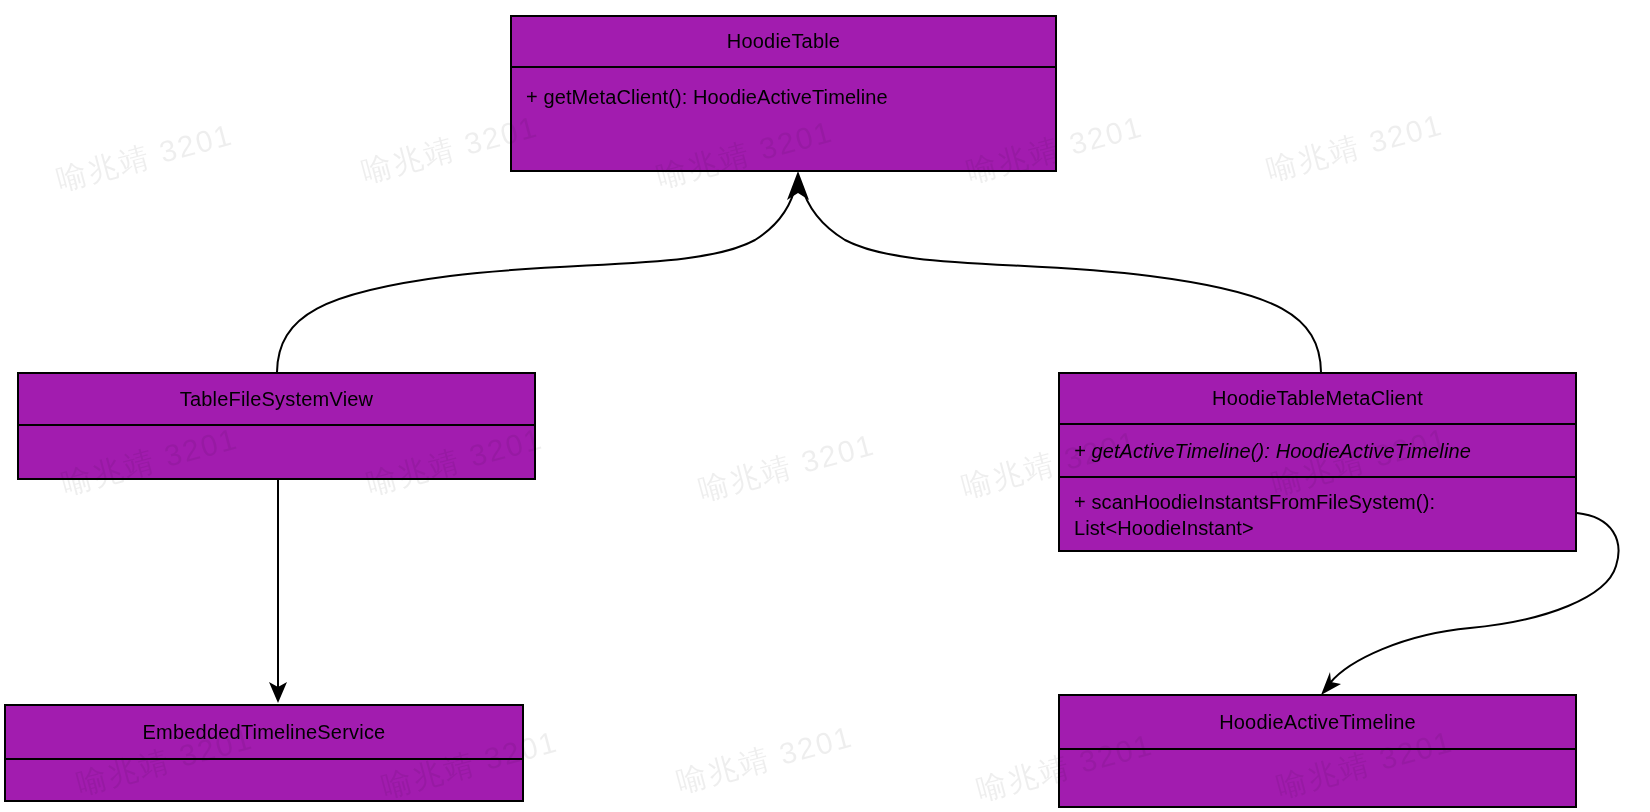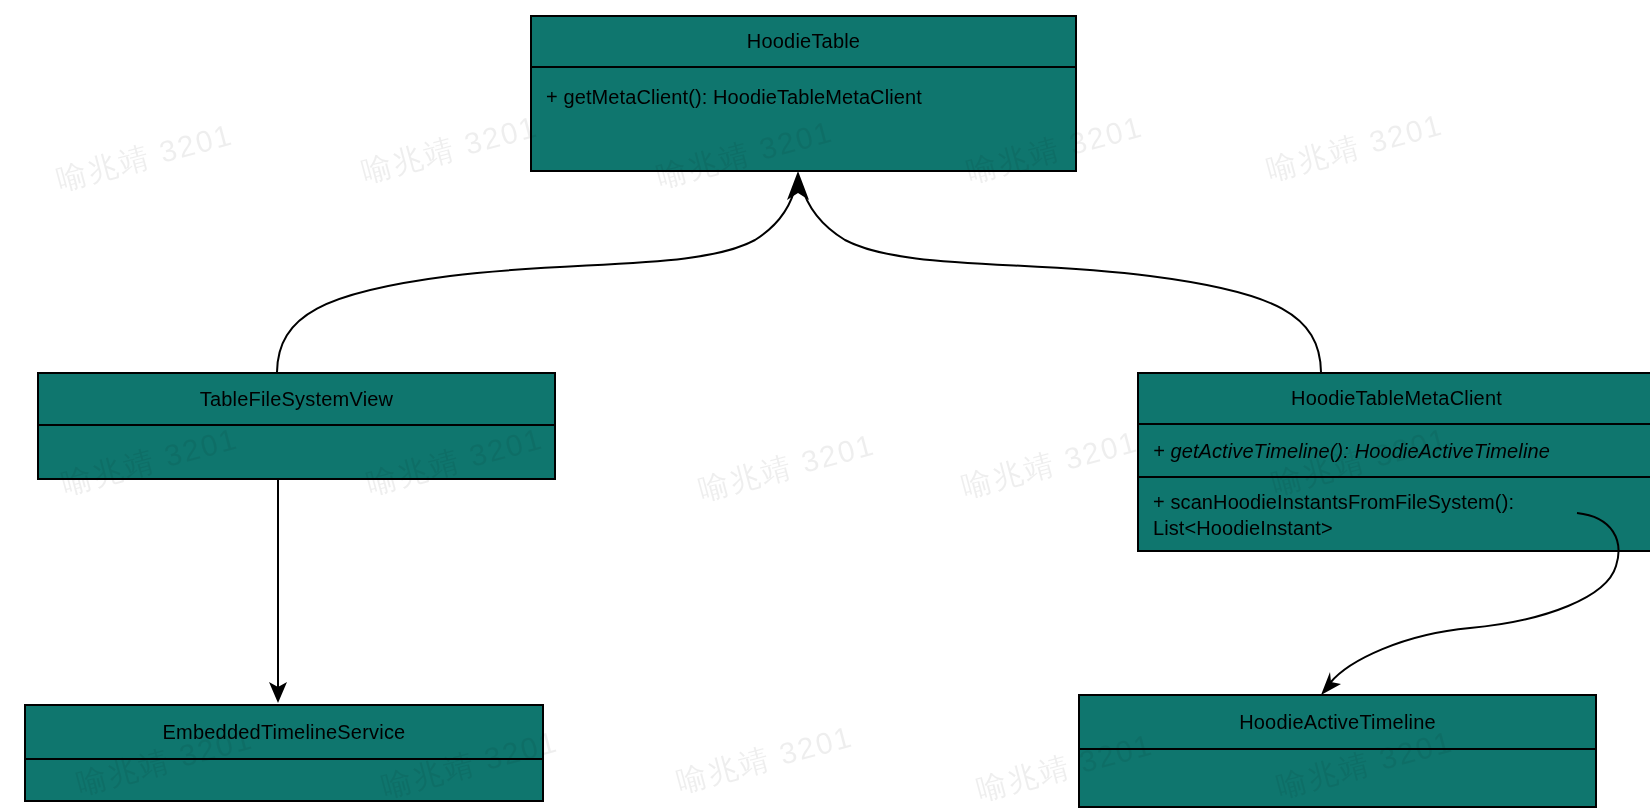--- a/index.html
+++ b/index.html
@@ -2,23 +2,22 @@
 <html><head>
 <meta charset="utf-8">
 <style>
   html,body{margin:0;padding:0;background:#ffffff;}
   .canvas{
     position:relative;width:1650px;height:812px;background:#ffffff;
     font-family:"Liberation Sans","DejaVu Sans",sans-serif;color:#000;overflow:hidden;
   }
   
   .class-box{
-    position:absolute;border:2px solid #000;background:#0f766e;
+    position:absolute;border:2px solid #000;background:#a21caf;
     box-sizing:border-box;
-    margin-left:20px;
   }
   .class-title{
     display:flex;align-items:center;justify-content:center;
     border-bottom:2px solid #000;box-sizing:border-box;
     font-size:20px;letter-spacing:0.2px;
   }
   .class-compartment{box-sizing:border-box;}
   .compartment-divided{border-top:2px solid #000;}
   .method-line{
     font-size:20px;line-height:26px;padding-left:14px;padding-right:10px;
@@ -54,30 +53,30 @@
     <path d="M 278,480 L 278,688" fill="none" stroke="#000" stroke-width="2"></path>
     <polygon points="278,703 269,682 278,687 287,682" fill="#000"></polygon>
 
     <path d="M 1577,513 C 1613,517 1624,541 1616,566 C 1607,597 1546,621 1470,628 C 1404,634 1349,660 1330,683" fill="none" stroke="#000" stroke-width="2"></path>
     <polygon points="1321,695 1341,684 1331,682 1330,672" fill="#000"></polygon>
   </svg>
 
   <div class="class-box" style="left:510px;top:15px;width:547px;height:157px;">
     <div class="class-title" style="height:51px;">HoodieTable</div>
     <div class="class-compartment body-padded" style="height:100px;">
-      <div class="method-line">+ getMetaClient(): HoodieTableMetaClient</div>
+      <div class="method-line">+ getMetaClient(): HoodieActiveTimeline</div>
     </div>
   </div>
 
   <div class="class-box" style="left:17px;top:372px;width:519px;height:108px;">
     <div class="class-title" style="height:52px;">TableFileSystemView</div>
     <div class="class-compartment" style="height:50px;"></div>
   </div>
 
-  <div class="class-box" style="left:1117px;top:372px;width:519px;height:180px;">
+  <div class="class-box" style="left:1058px;top:372px;width:519px;height:180px;">
     <div class="class-title" style="height:51px;">HoodieTableMetaClient</div>
     <div class="class-compartment centered-v" style="height:51px;">
       <div class="method-line">+ getActiveTimeline(): HoodieActiveTimeline</div>
     </div>
     <div class="class-compartment compartment-divided wrap-compartment" style="height:74px;">
       <div class="method-line">+ scanHoodieInstantsFromFileSystem(): List&lt;HoodieInstant&gt;</div>
     </div>
   </div>
 
   <div class="class-box" style="left:4px;top:704px;width:520px;height:98px;">

